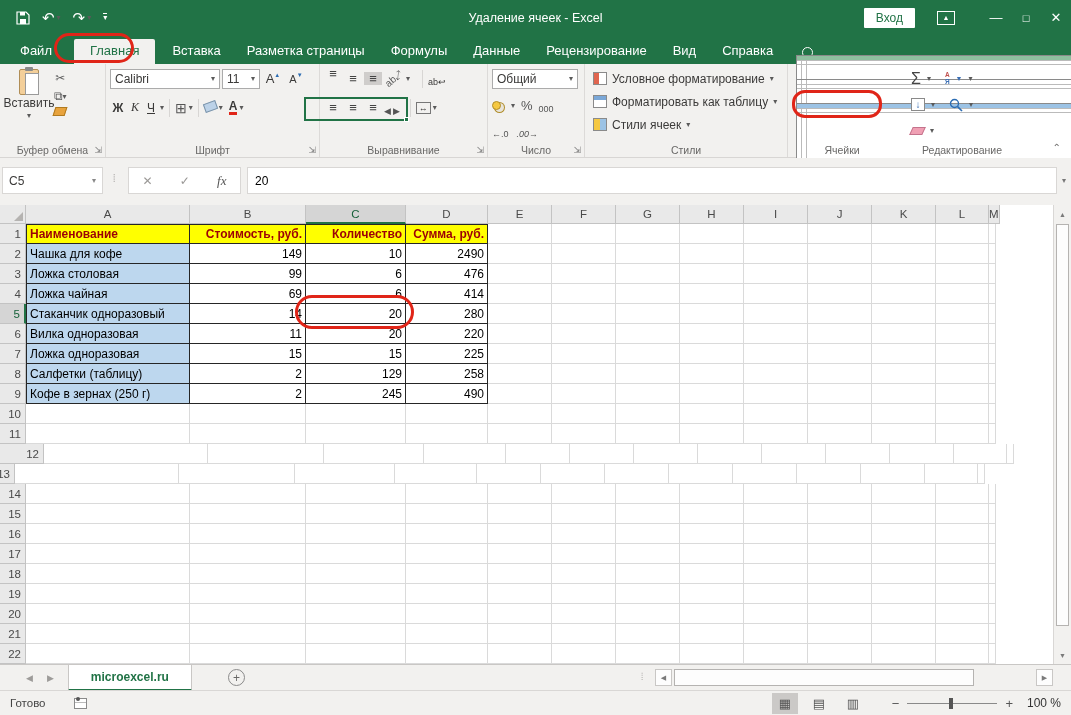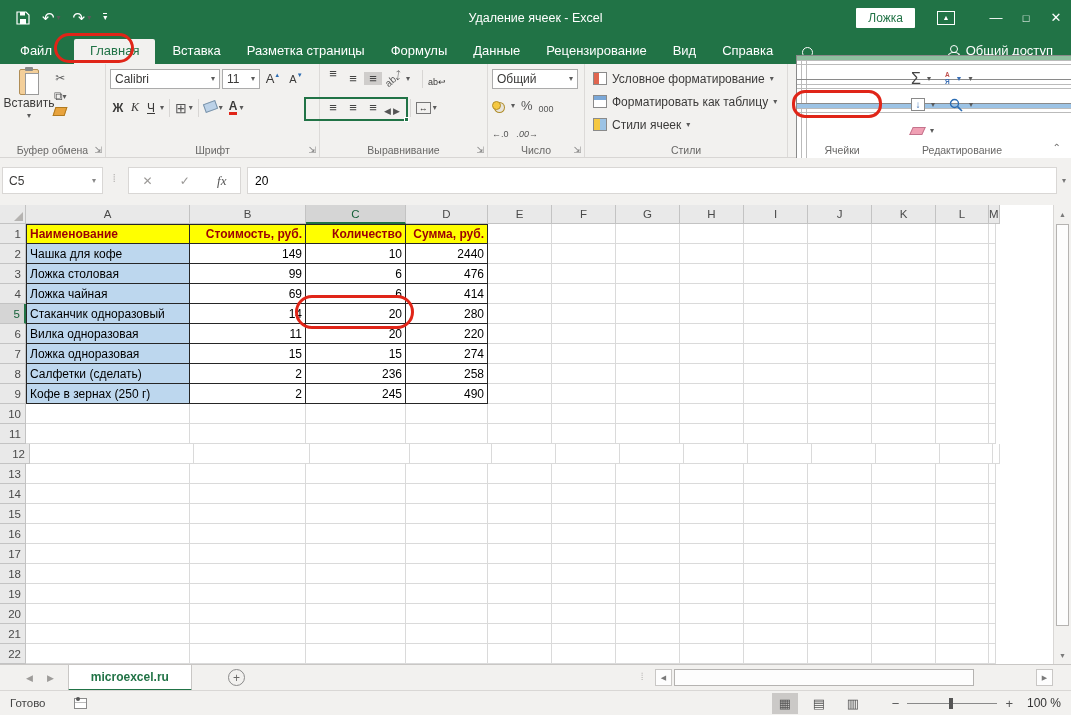--- a/index.html
+++ b/index.html
@@ -170,21 +170,21 @@
       <span class="qbtn">
           <span>↷</span>
           <span class="dd">▾</span>
         </span>
       <span class="qbtn" style="border-top:1px solid #fff; font-size:8px;">
           <span>▾</span>
         </span>
     </div>
     <div class="title-text">Удаление ячеек  -  Excel</div>
     <div class="tb-right">
-      <span class="signin">Ложка</span>
+      <span class="signin">Вход</span>
       <span class="ribopts">
           <span>▲</span>
         </span>
       <span class="winbtn">—</span>
       <span class="winbtn max">□</span>
       <span class="winbtn">✕</span>
     </div>
   </div>
 
   <div class="tabrow">
@@ -192,24 +192,20 @@
     <span class="rtab active">Главная</span>
     <span class="rtab">Вставка</span>
     <span class="rtab">Разметка страницы</span>
     <span class="rtab">Формулы</span>
     <span class="rtab">Данные</span>
     <span class="rtab">Рецензирование</span>
     <span class="rtab">Вид</span>
     <span class="rtab">Справка</span>
     <span class="tellme">
       <span class="bulb"></span>
-    </span>
-    <span class="share">
-      <span class="person"></span>
-      <span>Общий доступ</span>
     </span>
   </div>
 
   <div class="ribbon">
 
     <div class="rgroup" style="width:106px;">
       <div style="display:flex;">
         <div class="bigbtn">
           <span class="clip"></span>
           <span>Вставить</span>
@@ -443,21 +439,21 @@
         <div class="gc" style="width: 64px;"></div>
         <div class="gc" style="width: 64px;"></div>
         <div class="gc" style="width: 53px;"></div>
         <div class="gc"></div>
       </div>
       <div class="grow">
         <div class="gh rowh" style="width: 26px;">2</div>
         <div class="gc tbl cola bleft" style="width: 164px;">Чашка для кофе</div>
         <div class="gc tbl num" style="width: 116px;">149</div>
         <div class="gc tbl num" style="width: 100px;">10</div>
-        <div class="gc tbl num" style="width: 82px;">2440</div>
+        <div class="gc tbl num" style="width: 82px;">2490</div>
         <div class="gc" style="width: 64px;"></div>
         <div class="gc" style="width: 64px;"></div>
         <div class="gc" style="width: 64px;"></div>
         <div class="gc" style="width: 64px;"></div>
         <div class="gc" style="width: 64px;"></div>
         <div class="gc" style="width: 64px;"></div>
         <div class="gc" style="width: 64px;"></div>
         <div class="gc" style="width: 53px;"></div>
         <div class="gc"></div>
       </div>
@@ -523,36 +519,36 @@
         <div class="gc" style="width: 64px;"></div>
         <div class="gc" style="width: 64px;"></div>
         <div class="gc" style="width: 53px;"></div>
         <div class="gc"></div>
       </div>
       <div class="grow">
         <div class="gh rowh" style="width: 26px;">7</div>
         <div class="gc tbl cola bleft" style="width: 164px;">Ложка одноразовая</div>
         <div class="gc tbl num" style="width: 116px;">15</div>
         <div class="gc tbl num" style="width: 100px;">15</div>
-        <div class="gc tbl num" style="width: 82px;">274</div>
+        <div class="gc tbl num" style="width: 82px;">225</div>
         <div class="gc" style="width: 64px;"></div>
         <div class="gc" style="width: 64px;"></div>
         <div class="gc" style="width: 64px;"></div>
         <div class="gc" style="width: 64px;"></div>
         <div class="gc" style="width: 64px;"></div>
         <div class="gc" style="width: 64px;"></div>
         <div class="gc" style="width: 64px;"></div>
         <div class="gc" style="width: 53px;"></div>
         <div class="gc"></div>
       </div>
       <div class="grow">
         <div class="gh rowh" style="width: 26px;">8</div>
-        <div class="gc tbl cola bleft" style="width: 164px;">Салфетки (сделать)</div>
+        <div class="gc tbl cola bleft" style="width: 164px;">Салфетки (таблицу)</div>
         <div class="gc tbl num" style="width: 116px;">2</div>
-        <div class="gc tbl num" style="width: 100px;">236</div>
+        <div class="gc tbl num" style="width: 100px;">129</div>
         <div class="gc tbl num" style="width: 82px;">258</div>
         <div class="gc" style="width: 64px;"></div>
         <div class="gc" style="width: 64px;"></div>
         <div class="gc" style="width: 64px;"></div>
         <div class="gc" style="width: 64px;"></div>
         <div class="gc" style="width: 64px;"></div>
         <div class="gc" style="width: 64px;"></div>
         <div class="gc" style="width: 64px;"></div>
         <div class="gc" style="width: 53px;"></div>
         <div class="gc"></div>
@@ -599,37 +595,37 @@
         <div class="gc" style="width: 64px;"></div>
         <div class="gc" style="width: 64px;"></div>
         <div class="gc" style="width: 64px;"></div>
         <div class="gc" style="width: 64px;"></div>
         <div class="gc" style="width: 64px;"></div>
         <div class="gc" style="width: 64px;"></div>
         <div class="gc" style="width: 53px;"></div>
         <div class="gc"></div>
       </div>
       <div class="grow">
-        <div class="gh rowh" style="width: 30px;">12</div>
-        <div class="gc" style="width: 164px;"></div>
-        <div class="gc" style="width: 116px;"></div>
-        <div class="gc" style="width: 100px;"></div>
-        <div class="gc" style="width: 82px;"></div>
-        <div class="gc" style="width: 64px;"></div>
-        <div class="gc" style="width: 64px;"></div>
-        <div class="gc" style="width: 64px;"></div>
-        <div class="gc" style="width: 64px;"></div>
-        <div class="gc" style="width: 64px;"></div>
-        <div class="gc" style="width: 64px;"></div>
-        <div class="gc" style="width: 64px;"></div>
-        <div class="gc" style="width: 53px;"></div>
-        <div class="gc"></div>
-      </div>
-      <div class="grow">
-        <div class="gh rowh" style="width: 26px;">13</div>
+        <div class="gh rowh" style="width: 44px;">12</div>
+        <div class="gc" style="width: 164px;"></div>
+        <div class="gc" style="width: 116px;"></div>
+        <div class="gc" style="width: 100px;"></div>
+        <div class="gc" style="width: 82px;"></div>
+        <div class="gc" style="width: 64px;"></div>
+        <div class="gc" style="width: 64px;"></div>
+        <div class="gc" style="width: 64px;"></div>
+        <div class="gc" style="width: 64px;"></div>
+        <div class="gc" style="width: 64px;"></div>
+        <div class="gc" style="width: 64px;"></div>
+        <div class="gc" style="width: 64px;"></div>
+        <div class="gc" style="width: 53px;"></div>
+        <div class="gc"></div>
+      </div>
+      <div class="grow">
+        <div class="gh rowh" style="width: 15px;">13</div>
         <div class="gc" style="width: 164px;"></div>
         <div class="gc" style="width: 116px;"></div>
         <div class="gc" style="width: 100px;"></div>
         <div class="gc" style="width: 82px;"></div>
         <div class="gc" style="width: 64px;"></div>
         <div class="gc" style="width: 64px;"></div>
         <div class="gc" style="width: 64px;"></div>
         <div class="gc" style="width: 64px;"></div>
         <div class="gc" style="width: 64px;"></div>
         <div class="gc" style="width: 64px;"></div>

